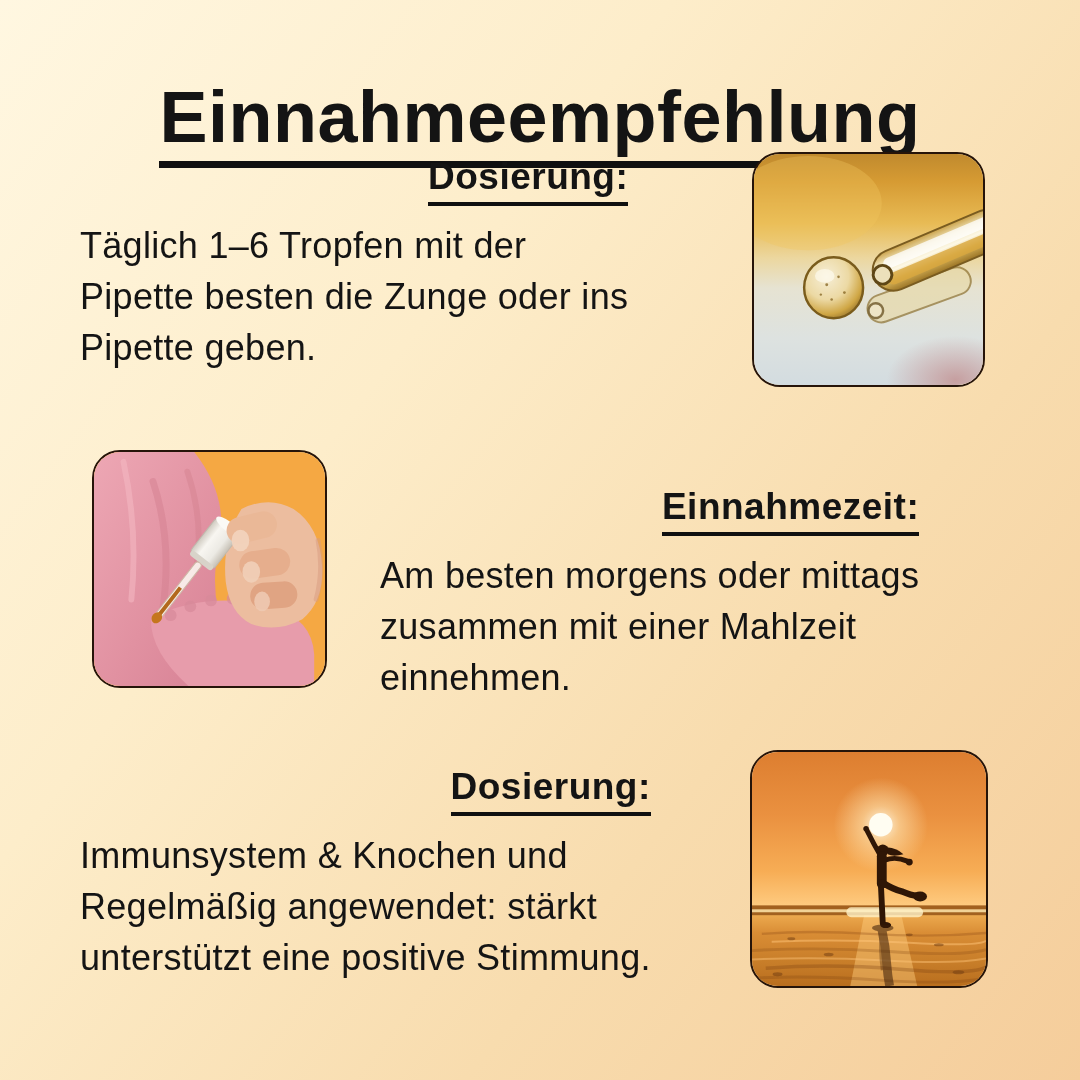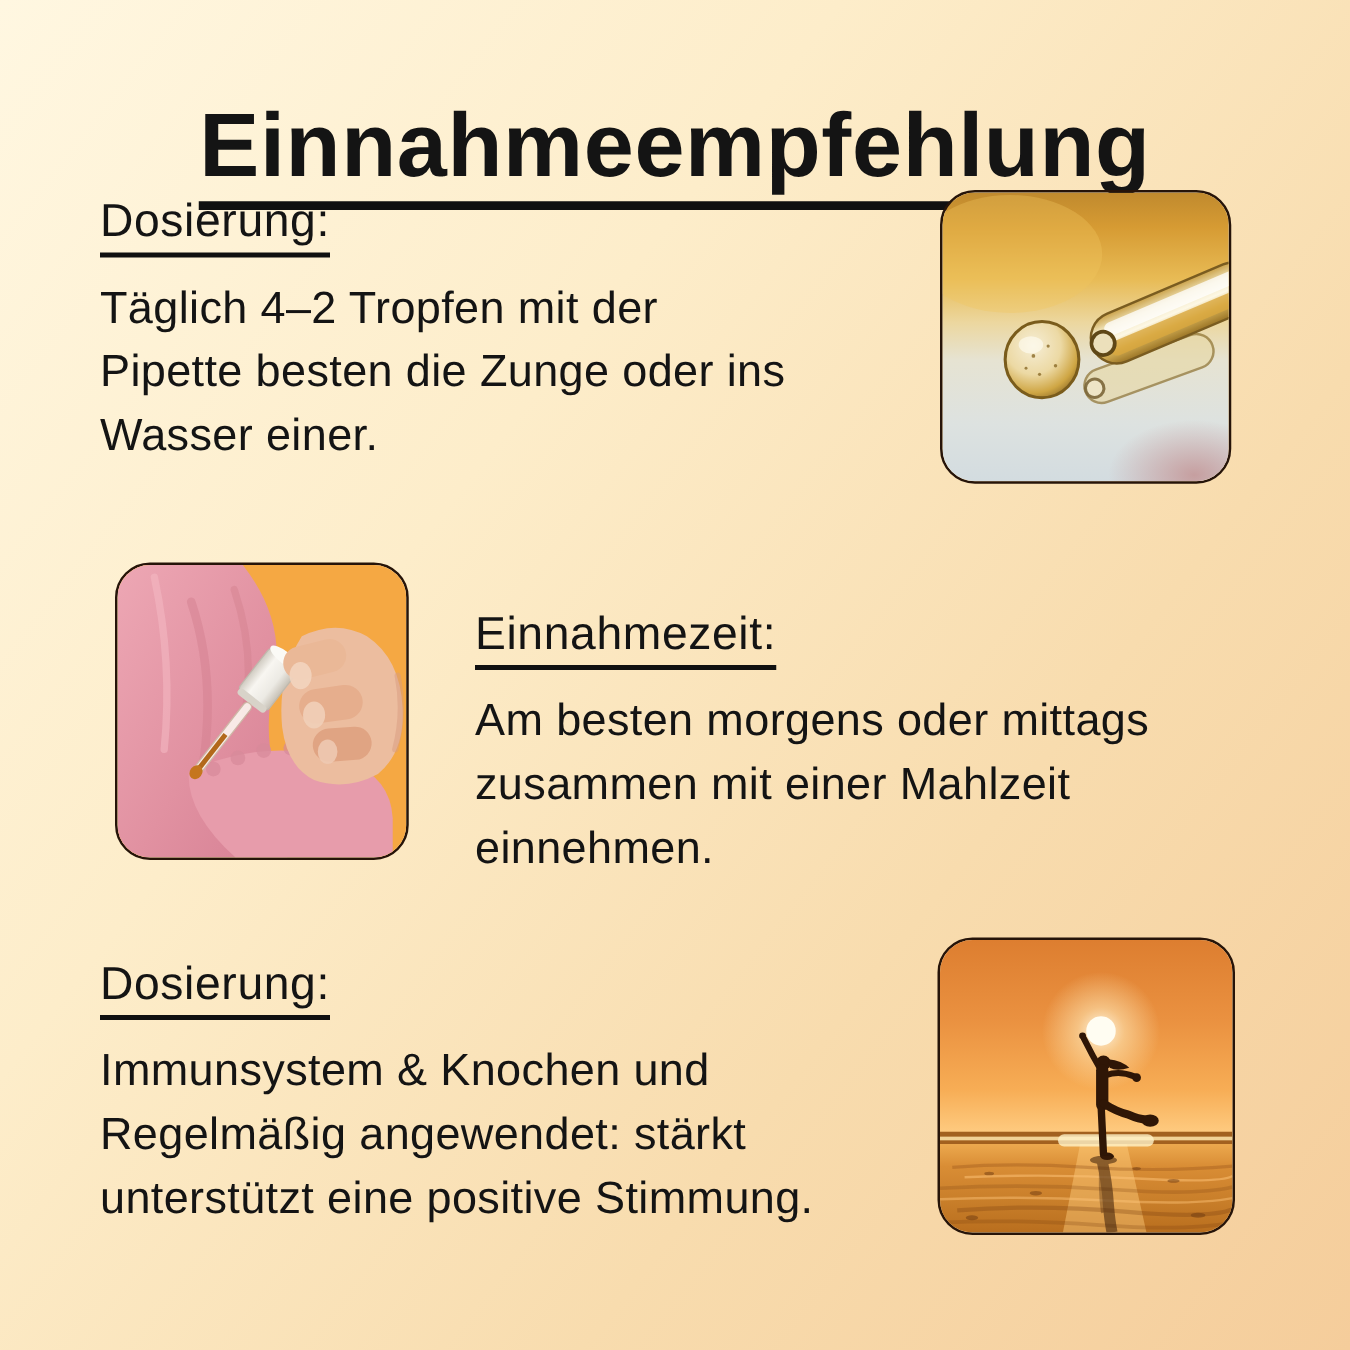--- a/index.html
+++ b/index.html
@@ -23,24 +23,25 @@
     letter-spacing: 0.5px;
   }
   .title .u {
     display: inline-block;
     border-bottom: 7px solid #101010;
     padding-bottom: 3px;
   }
   .sec-text { position: absolute; }
   .sec-heading {
     font-size: 37px;
-    font-weight: 400;
+    font-weight: 700;
     line-height: 46px;
     margin: 0 0 14px 0;
     letter-spacing: 0.5px;
+    text-align: right;
   }
   .sec-heading .u {
     display: inline-block;
     border-bottom: 4px solid #101010;
     padding-bottom: 2px;
   }
   .body-line {
     font-size: 36px;
     line-height: 51px;
     letter-spacing: 0.3px;
@@ -63,23 +64,23 @@
 </style>
 </head>
 <body>
 
 <div class="canvas">
 
   <h1 class="title"><span class="u">Einnahmeempfehlung</span></h1>
 
   <div class="sec-text" id="sec1-text">
     <h2 class="sec-heading"><span class="u">Dosierung:</span></h2>
-    <div class="body-line">Täglich 4–2 Tropfen mit der</div>
+    <div class="body-line">Täglich 1–6 Tropfen mit der</div>
     <div class="body-line">Pipette besten die Zunge oder ins</div>
-    <div class="body-line">Wasser einer.</div>
+    <div class="body-line">Pipette geben.</div>
   </div>
 
   <div class="photo" id="photo-1" role="img" aria-label="Glass pipette tip releasing a golden oil droplet against an amber background">
     <svg viewBox="0 0 233 235" preserveAspectRatio="none">
       <defs>
         <linearGradient id="p1bg" x1="0" y1="0" x2="0" y2="1">
           <stop offset="0" stop-color="#c08a2e"></stop>
           <stop offset="0.12" stop-color="#d69b33"></stop>
           <stop offset="0.3" stop-color="#e8bb55"></stop>
           <stop offset="0.45" stop-color="#ecd79f"></stop>

